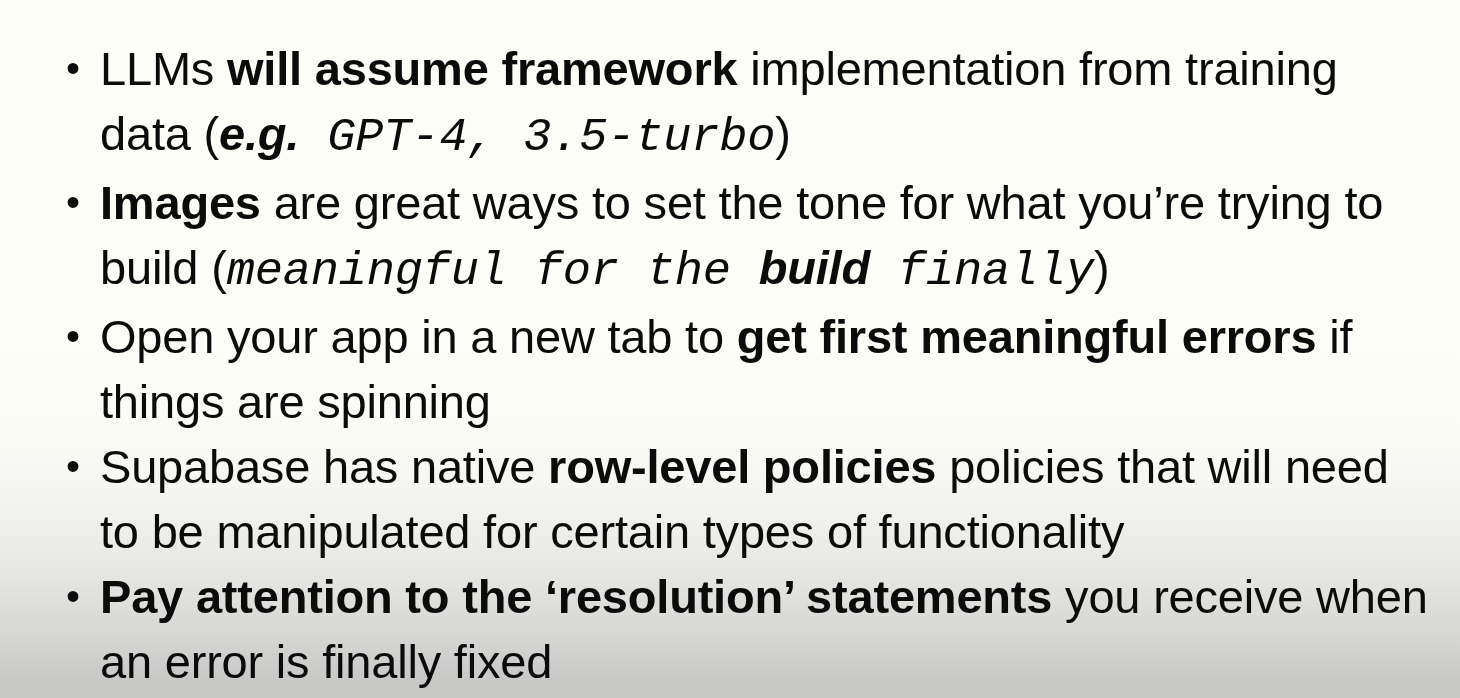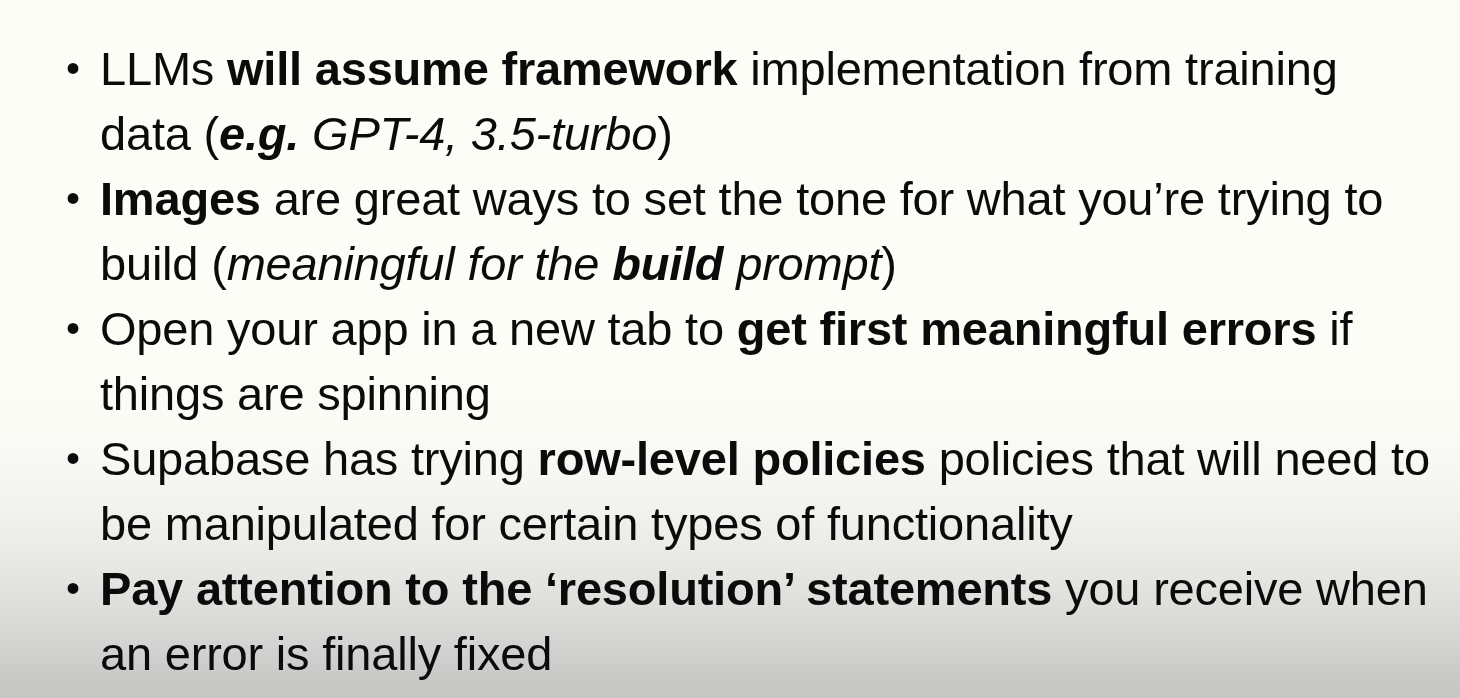--- a/index.html
+++ b/index.html
@@ -66,42 +66,42 @@
     color: #0b0b0b;
     text-align: left;
     user-select: none;
   }
 
   .bullet-text {
     display: block;
   }
 
   .b  { font-weight: 700; margin-top: 48px; }
-  .i  { font-style: italic; }
+  .i  { font-style: italic; font-family: Liberation Mono, monospace; }
   .bi { font-weight: 700; font-style: italic; }
 </style>
 </head>
 <body>
 
 <div id="slide">
   <ul id="bullet-list">
       <li class="bullet-item">
         <span class="bullet-marker">•</span>
         <span class="bullet-text"><span>LLMs </span><span class="b">will assume framework</span><span> implementation from training data (</span><span class="bi">e.g.</span><span class="i"> GPT-4, 3.5-turbo</span><span>)</span></span>
       </li>
       <li class="bullet-item">
         <span class="bullet-marker">•</span>
-        <span class="bullet-text"><span class="b">Images</span><span> are great ways to set the tone for what you’re trying to build (</span><span class="i">meaningful for the </span><span class="bi">build</span><span class="i"> prompt</span><span>)</span></span>
+        <span class="bullet-text"><span class="b">Images</span><span> are great ways to set the tone for what you’re trying to build (</span><span class="i">meaningful for the </span><span class="bi">build</span><span class="i"> finally</span><span>)</span></span>
       </li>
       <li class="bullet-item">
         <span class="bullet-marker">•</span>
         <span class="bullet-text"><span>Open your app in a new tab to </span><span class="b">get first meaningful errors</span><span> if things are spinning</span></span>
       </li>
       <li class="bullet-item">
         <span class="bullet-marker">•</span>
-        <span class="bullet-text"><span>Supabase has trying </span><span class="b">row-level policies</span><span> policies that will need to be manipulated for certain types of functionality</span></span>
+        <span class="bullet-text"><span>Supabase has native </span><span class="b">row-level policies</span><span> policies that will need to be manipulated for certain types of functionality</span></span>
       </li>
       <li class="bullet-item">
         <span class="bullet-marker">•</span>
         <span class="bullet-text"><span class="b">Pay attention to the ‘resolution’ statements</span><span> you receive when an error is finally fixed</span></span>
       </li>
     </ul>
 </div>
 
 </body></html>

